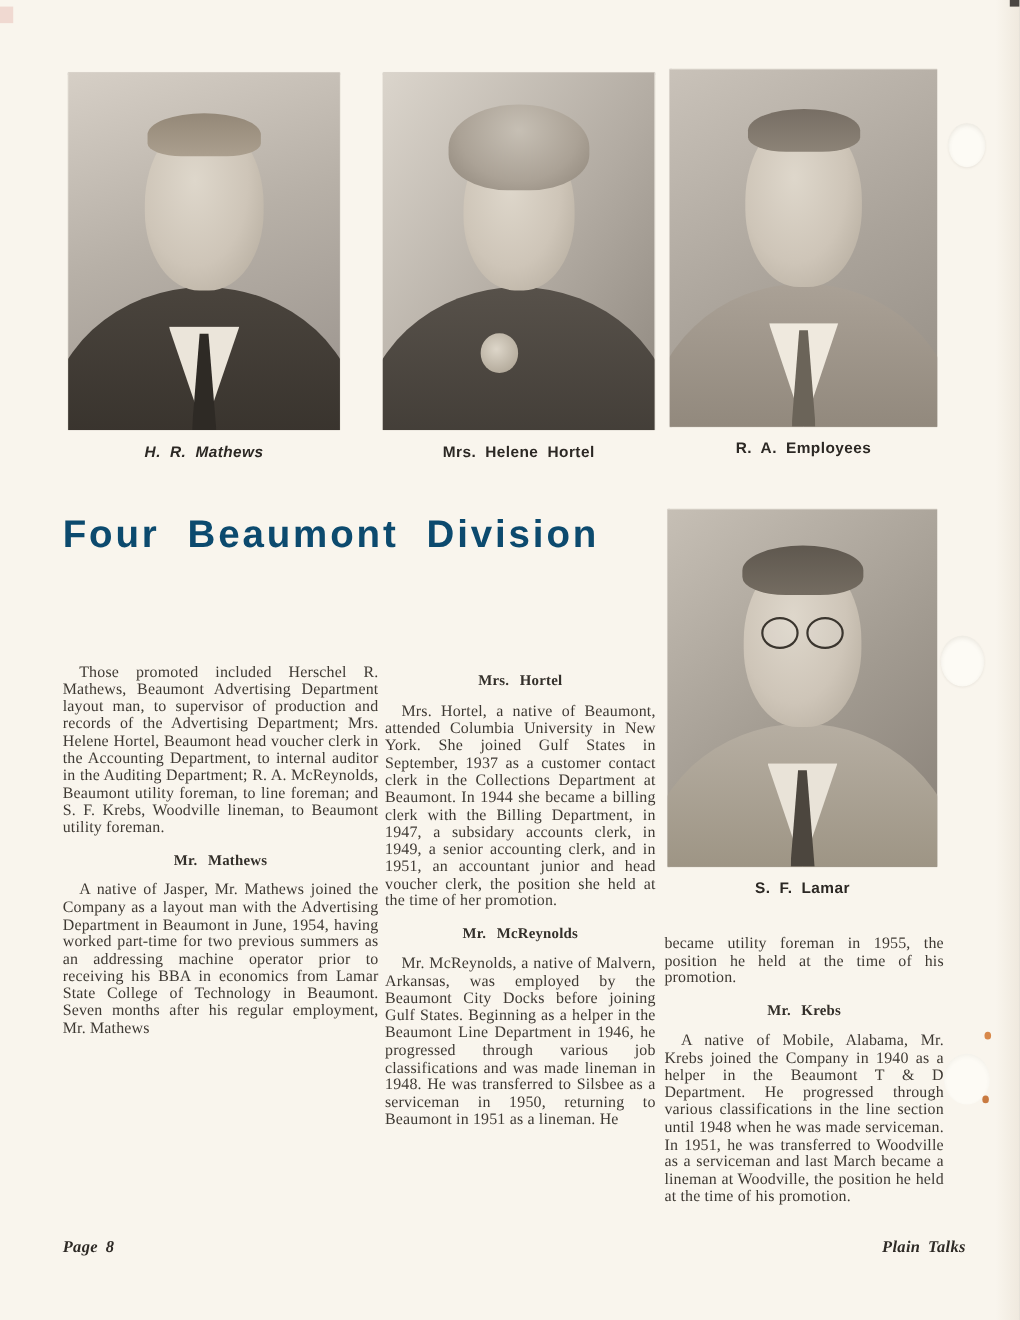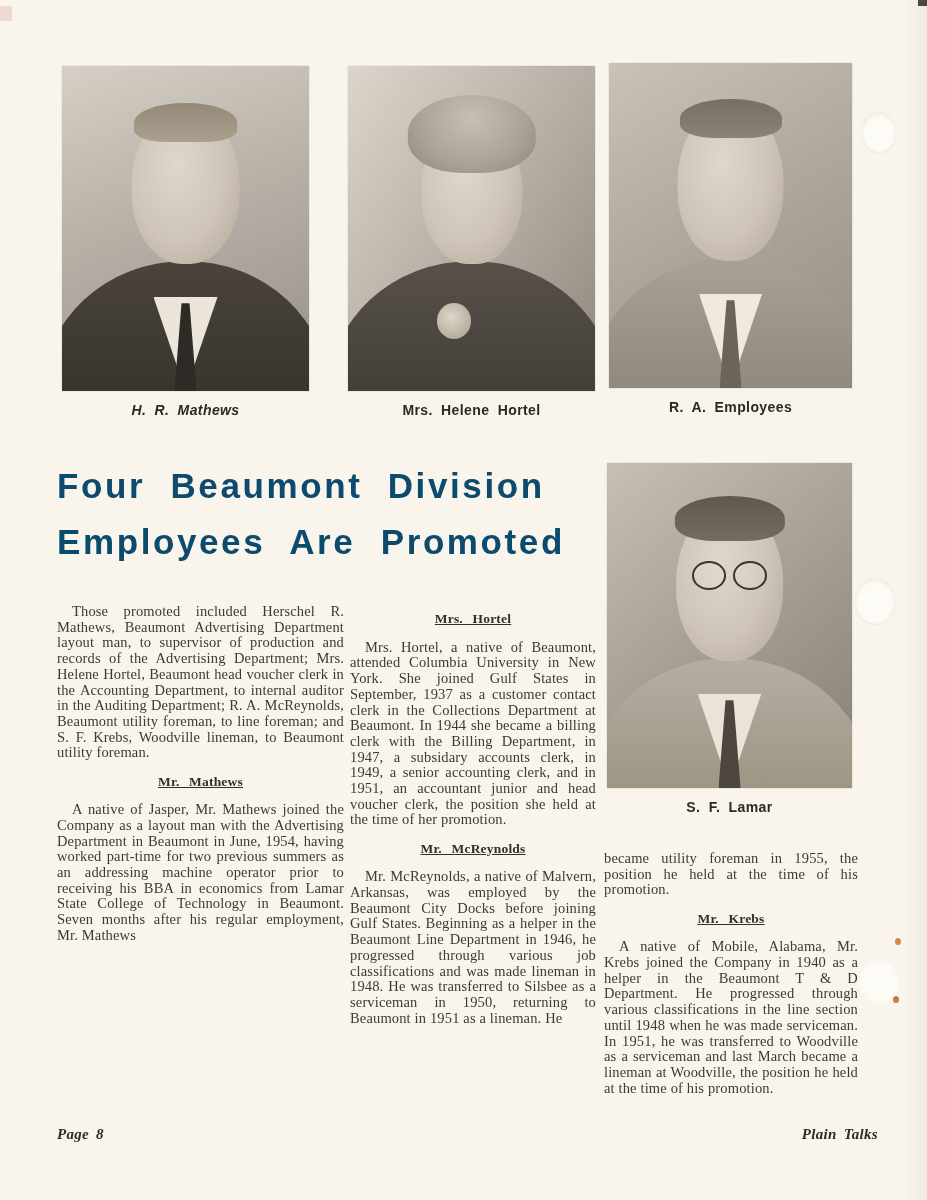--- a/index.html
+++ b/index.html
@@ -76,21 +76,21 @@
   
   .headline{position:absolute;left:57px;top:458px;width:560px;
     font-family:"Liberation Sans",sans-serif;font-weight:bold;font-size:35px;
     line-height:56px;letter-spacing:2.6px;word-spacing:13px;color:#0c4a6e;}
   
   .col{position:absolute;font-size:14.5px;line-height:15.7px;text-align:justify;
     letter-spacing:.15px;color:#3e3933;}
   .col p{margin:0 0 12.5px;text-indent:15px;}
   .col p.cont{text-indent:0;}
   .col h4{margin:7px 0 13px;text-align:center;font-size:13.5px;font-weight:bold;
-    word-spacing:6px;letter-spacing:.2px;color:#332f2a;text-decoration:underline;}
+    word-spacing:6px;letter-spacing:.2px;color:#332f2a;}
   .col1{left:57px;top:604px;width:287px;}
   .col2{left:350px;top:604px;width:246px;}
   .col3{left:604px;top:851px;width:254px;}
   
   .footer-item{position:absolute;top:1126px;font-size:15px;font-weight:bold;
     font-style:italic;color:#2e2a26;letter-spacing:.3px;word-spacing:3px;}
   .footer-left{left:57px;}
   .footer-right{right:49px;}
 </style>
 </head>
@@ -137,21 +137,20 @@
       <div class="p-tie"></div>
       <div class="p-neck"></div>
       <div class="p-head"></div>
       <div class="p-hair"></div>
     </div>
     <figcaption class="caption">R. A. Employees</figcaption>
   </figure>
 
   <div class="headline">
     <div>Four Beaumont Division</div>
-    <div>Employees Are Promoted</div>
   </div>
 
   <figure class="photo-wrap" style="left:607px;top:463px;width:245px;">
     <div class="photo ph-krebs">
       <div class="p-suit"></div>
       <div class="p-shirt"></div>
       <div class="p-tie"></div>
       <div class="p-neck"></div>
       <div class="p-head"></div>
       <div class="p-hair"></div>

